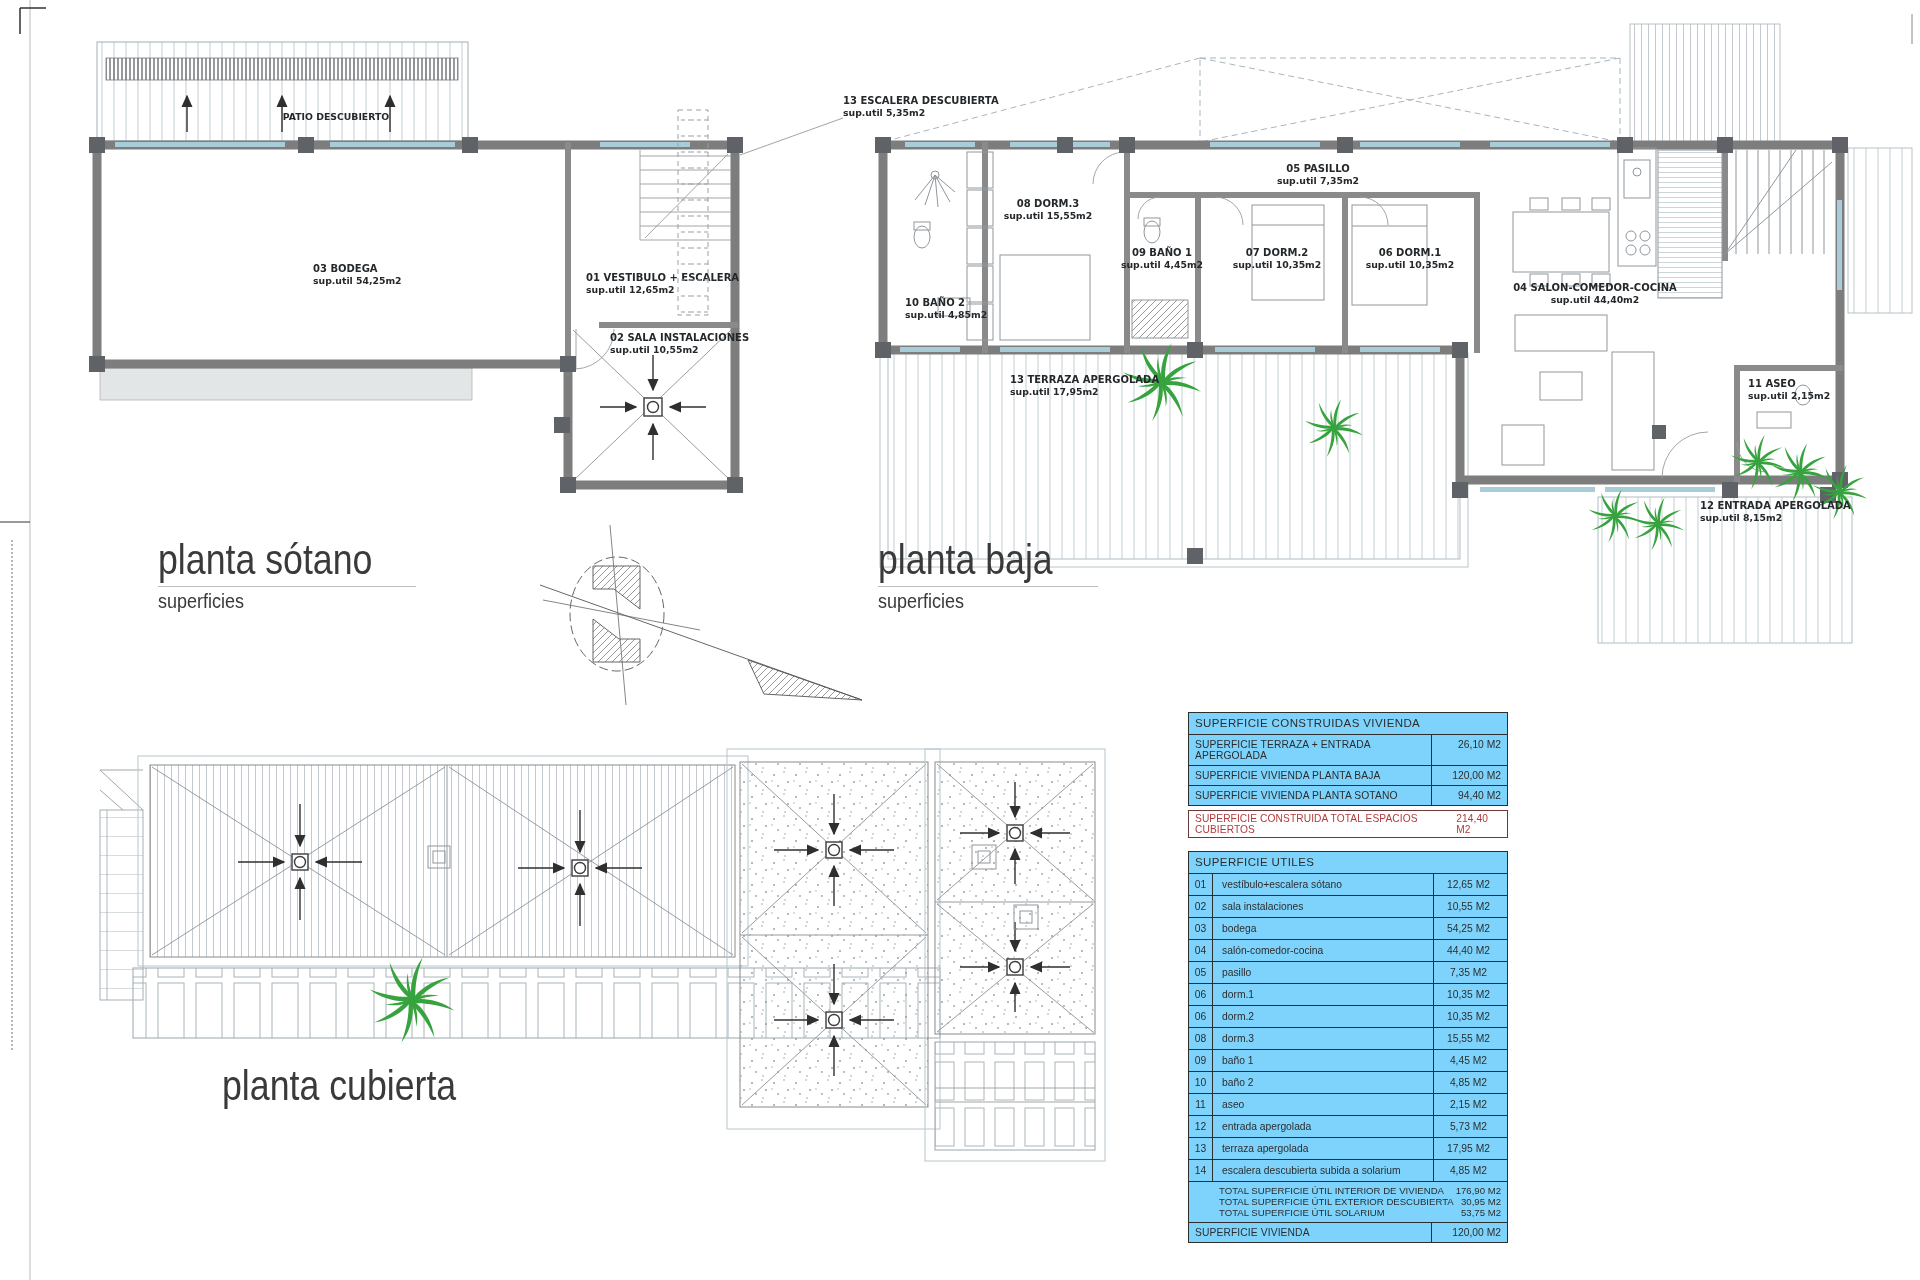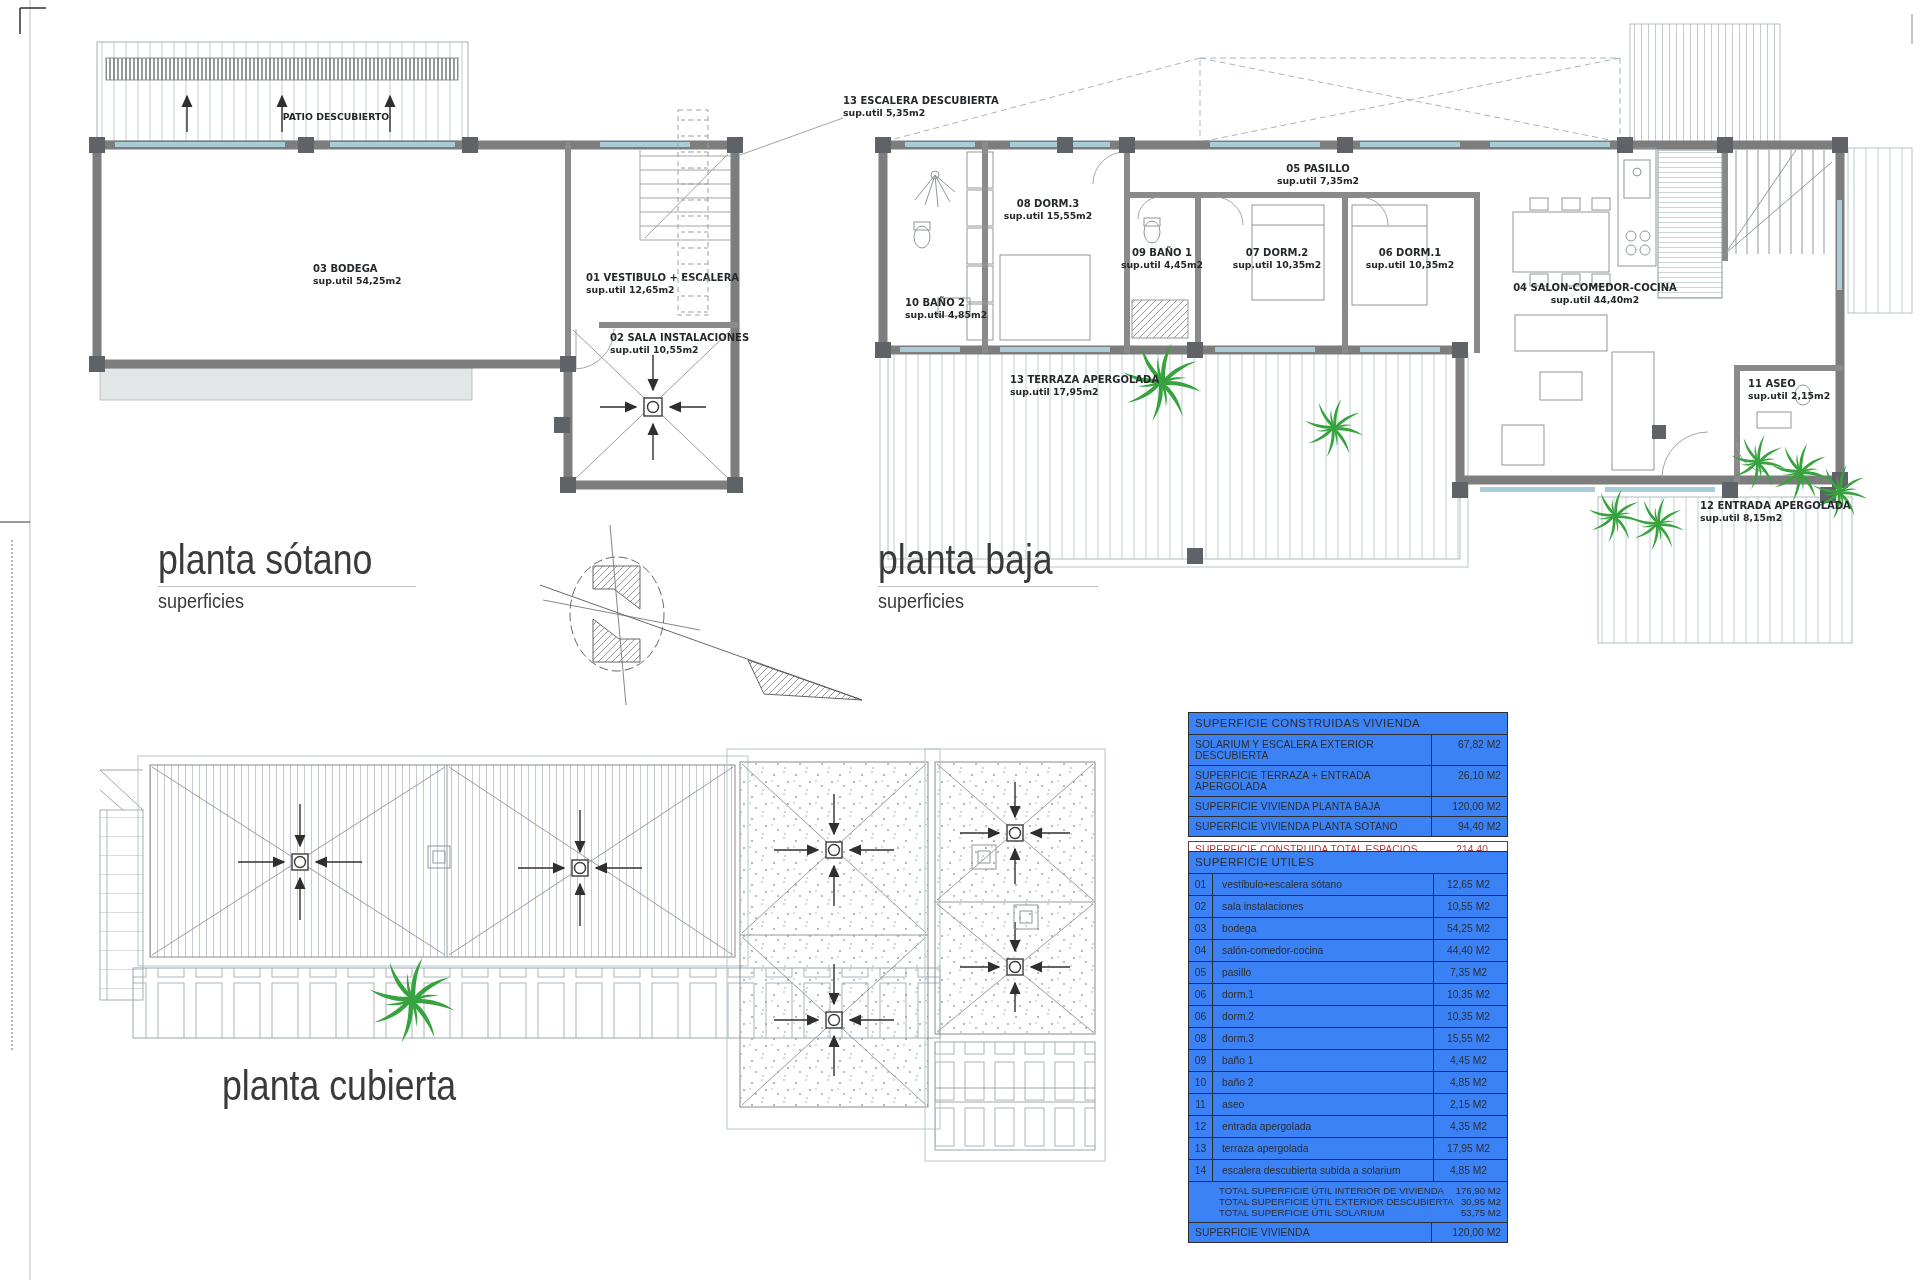--- a/index.html
+++ b/index.html
@@ -20,21 +20,21 @@
   .hq{fill:url(#phatch);stroke:#555;stroke-width:.9}
   .palm{fill:#37a33f}
   .rname{font:700 10px "DejaVu Sans",sans-serif;fill:#24282b}
   .rarea{font:700 9.3px "DejaVu Sans",sans-serif;fill:#24282b}
   
   .ptitle{position:absolute;color:#3a3a3a;font-size:42px;transform:scaleX(.85);transform-origin:left top;white-space:nowrap;}
   .psub{position:absolute;color:#3a3a3a;font-size:20px;transform:scaleX(.9);transform-origin:left top;}
   .tline{position:absolute;height:1px;background:#bcbcbc;}
   
   .tbl{position:absolute;left:1188px;width:320px;color:#2d2d2d;background:#fff;}
-  .box{border:1.6px solid #2d2d2d;background:#3b82f6;}
+  .box{border:1.6px solid #2d2d2d;background:#7dd3fc;}
   .thead{height:21px;line-height:21px;padding-left:6px;font-size:11.5px;letter-spacing:.4px;border-bottom:1.2px solid #2d2d2d;}
   .thead2{display:grid;grid-template-columns:1fr 76px;border-bottom:1.2px solid #2d2d2d;font-size:11.5px;letter-spacing:.4px;}
   .thead2 .hl{padding:5px 0 5px 6px;}
   .thead2 .hv{border-left:1.2px solid #2d2d2d;}
   .trow{display:grid;grid-template-columns:1fr 76px;border-bottom:1.2px solid #2d2d2d;font-size:10.3px;}
   .trow:last-child{border-bottom:none;gap:11px;}
   .tl{padding:4px 4px 4px 6px;letter-spacing:.1px;}
   .tv{border-left:1.2px solid #2d2d2d;text-align:right;padding:4px 6px 4px 2px;white-space:nowrap;}
   .totalrow{margin-top:4px;border:1.4px solid #6d3a3a;color:#b23a3c;display:flex;justify-content:space-between;font-size:10.2px;padding:2px 6px;letter-spacing:.1px;background:#fff;}
   .urow{display:grid;grid-template-columns:24px 1fr 74px;border-bottom:1.2px solid #2d2d2d;font-size:10.3px;}
@@ -397,24 +397,20 @@
 <div class="ptitle" style="left:878px;top:536px">planta baja</div>
 <div class="tline" style="left:878px;top:586px;width:220px"></div>
 <div class="psub" style="left:878px;top:590px">superficies</div>
 
 <div class="ptitle" style="left:222px;top:1062px">planta cubierta</div>
 
 <div class="tbl" style="top:712px">
   <div class="box">
     <div class="thead">SUPERFICIE CONSTRUIDAS VIVIENDA</div>
     <div class="trow">
-      <span class="tl">SOLARIUM Y ESCALERA EXTERIOR DESCUBIERTA</span>
-      <span class="tv">67,82 M2</span>
-    </div>
-    <div class="trow">
       <span class="tl">SUPERFICIE TERRAZA + ENTRADA APERGOLADA</span>
       <span class="tv">26,10 M2</span>
     </div>
     <div class="trow">
       <span class="tl">SUPERFICIE VIVIENDA PLANTA BAJA</span>
       <span class="tv">120,00 M2</span>
     </div>
     <div class="trow">
       <span class="tl">SUPERFICIE VIVIENDA PLANTA SOTANO</span>
       <span class="tv">94,40 M2</span>
@@ -480,21 +476,21 @@
         <span class="uv">4,85 M2</span>
       </div>
     <div class="urow">
         <span class="un">11</span>
         <span class="ul">aseo</span>
         <span class="uv">2,15 M2</span>
       </div>
     <div class="urow">
         <span class="un">12</span>
         <span class="ul">entrada apergolada</span>
-        <span class="uv">4,35 M2</span>
+        <span class="uv">5,73 M2</span>
       </div>
     <div class="urow">
         <span class="un">13</span>
         <span class="ul">terraza apergolada</span>
         <span class="uv">17,95 M2</span>
       </div>
     <div class="urow" style="border-bottom:none">
         <span class="un">14</span>
         <span class="ul">escalera descubierta subida a solarium</span>
         <span class="uv">4,85 M2</span>

